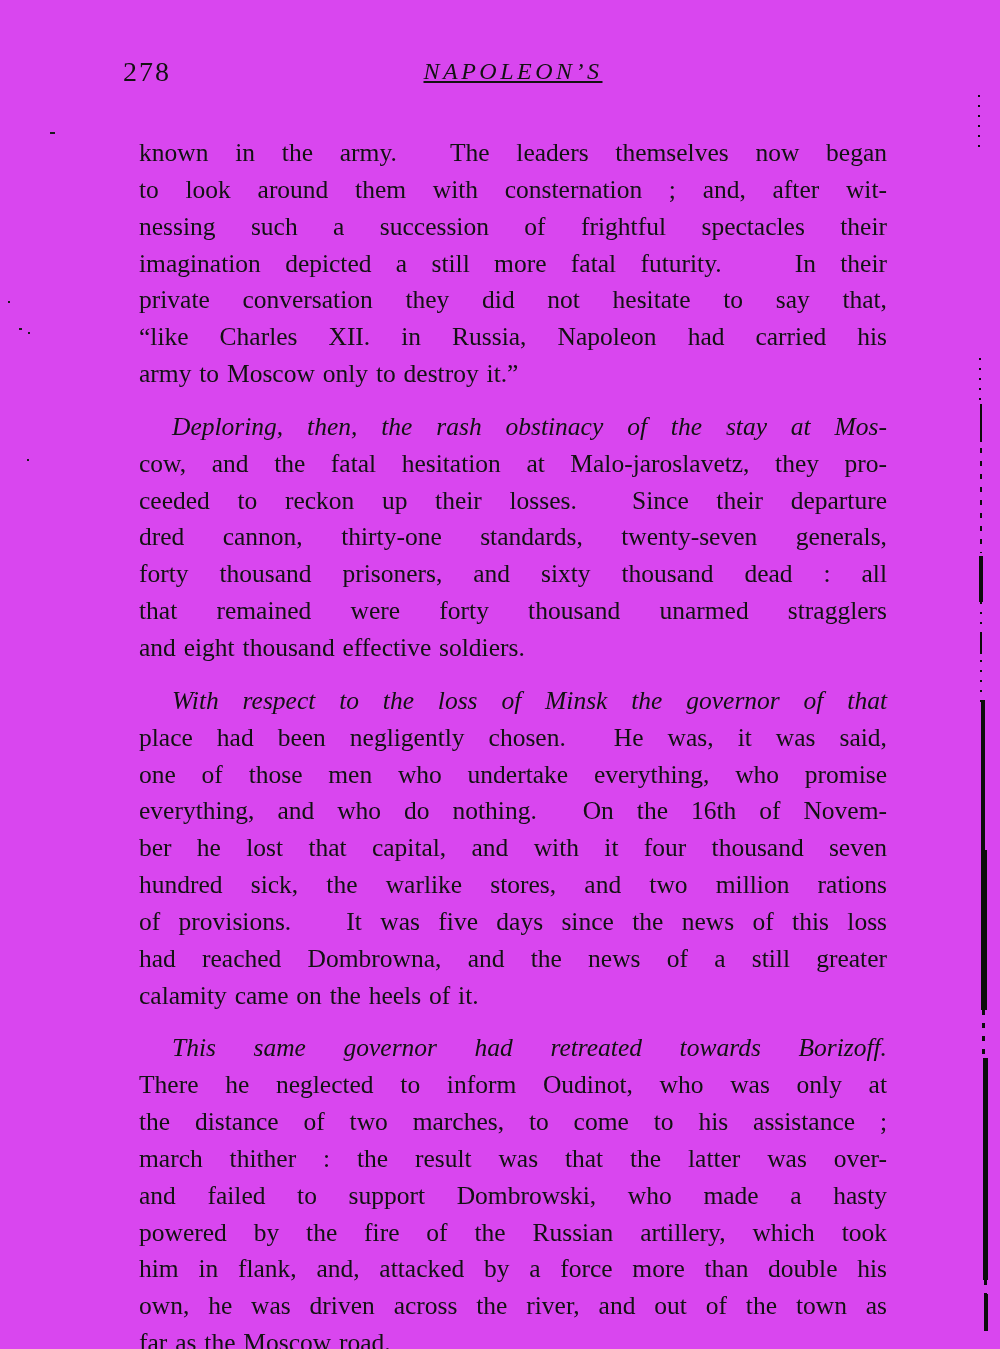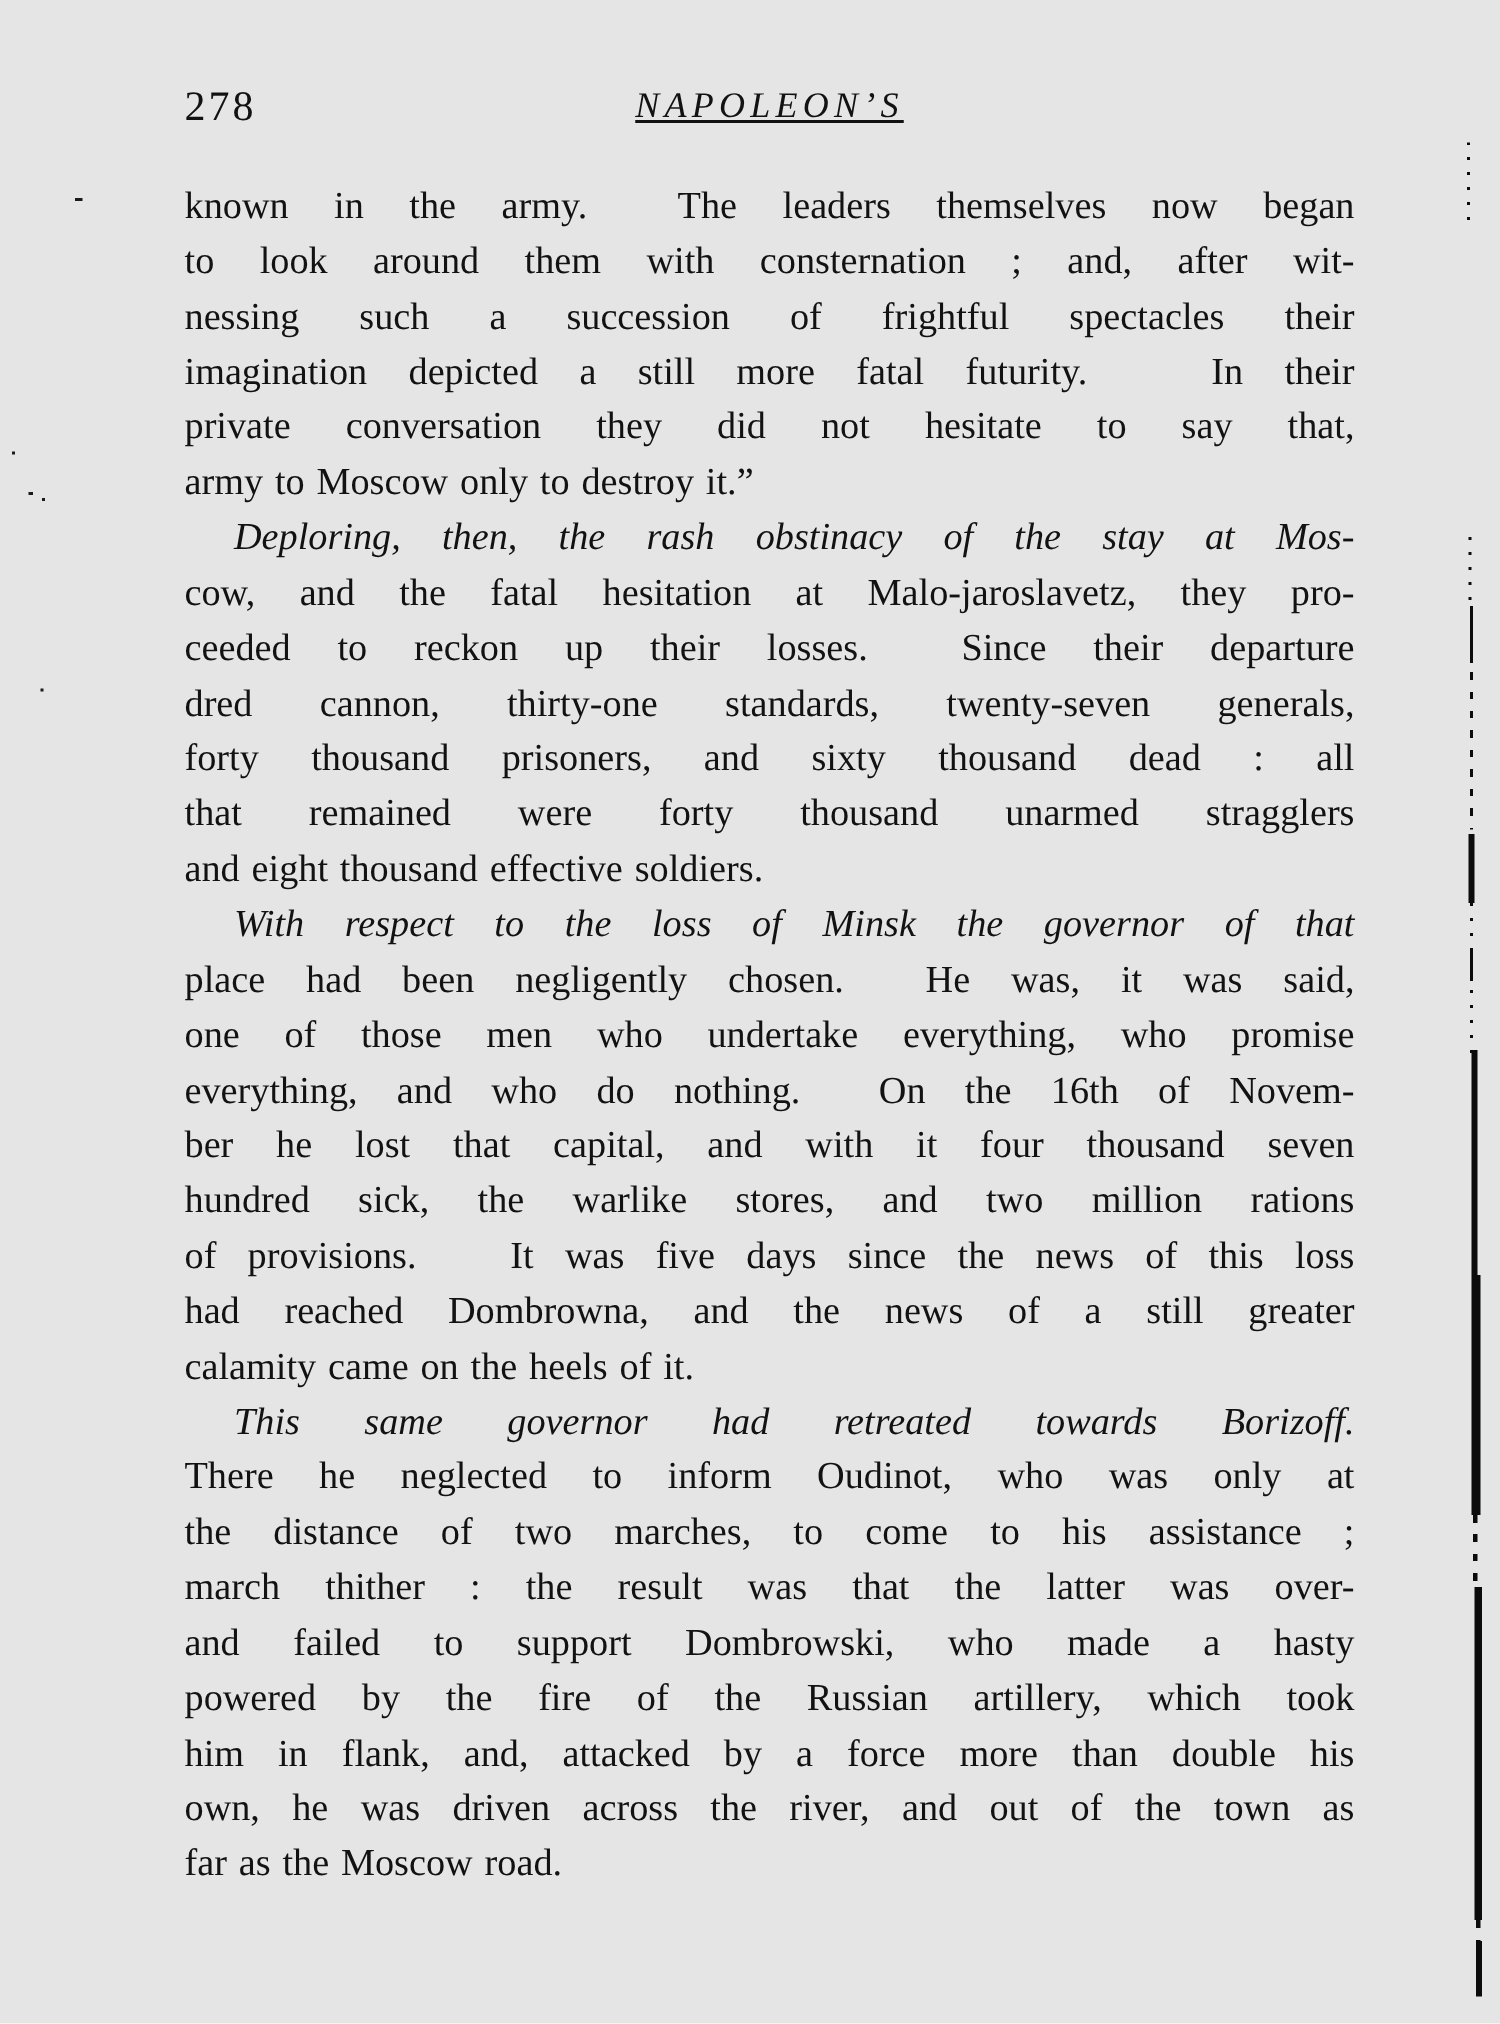--- a/index.html
+++ b/index.html
@@ -4,21 +4,21 @@
 <style>
   html, body {
     margin: 0;
     padding: 0;
     background: #ffffff;
   }
   .page {
     position: relative;
     width: 1000px;
     height: 1349px;
-    background: #e5e5e5;
+    background: #d946ef;
     color: #121212;
     font-family: "Liberation Serif", "DejaVu Serif", serif;
     overflow: hidden;
   }
   
   .page-header {
     position: absolute;
     top: 54px;
     left: 123px;
     width: 780px;
@@ -42,21 +42,21 @@
     letter-spacing: 3.5px;
     text-decoration: underline;
   }
   
   .page-body {
     position: absolute;
     top: 119px;
     left: 123px;
     width: 780px;
   }
-  .paragraph { margin: 0; padding: 0; }
+  .paragraph { margin: 16px; padding: 0; }
   .line {
     font-size: 25.5px;
     line-height: 36.85px;
     height: 36.85px;
     white-space: nowrap;
     text-align: justify;
     text-align-last: justify;
     word-spacing: 1.5px;
     overflow: visible;
   }
@@ -93,20 +93,21 @@
     <span class="running-title">NAPOLEON’S</span>
   </div>
 
   <div class="page-body">
       <div class="paragraph">
         <div class="line">known in the army.&nbsp; The leaders themselves now began</div>
         <div class="line">to look around them with consternation&nbsp;; and, after wit-</div>
         <div class="line">nessing such a succession of frightful spectacles their</div>
         <div class="line">imagination depicted a still more fatal futurity.&nbsp;&nbsp; In their</div>
         <div class="line">private conversation they did not hesitate to say that,</div>
+        <div class="line">“like Charles XII. in Russia, Napoleon had carried his</div>
         <div class="line last">army to Moscow only to destroy it.”</div>
       </div>
       <div class="paragraph">
         <div class="line indent">Deploring, then, the rash obstinacy of the stay at Mos-</div>
         <div class="line">cow, and the fatal hesitation at Malo-jaroslavetz, they pro-</div>
         <div class="line">ceeded to reckon up their losses.&nbsp; Since their departure</div>
         <div class="line">dred cannon, thirty-one standards, twenty-seven generals,</div>
         <div class="line">forty thousand prisoners, and sixty thousand dead&nbsp;: all</div>
         <div class="line">that remained were forty thousand unarmed stragglers</div>
         <div class="line last">and eight thousand effective soldiers.</div>

